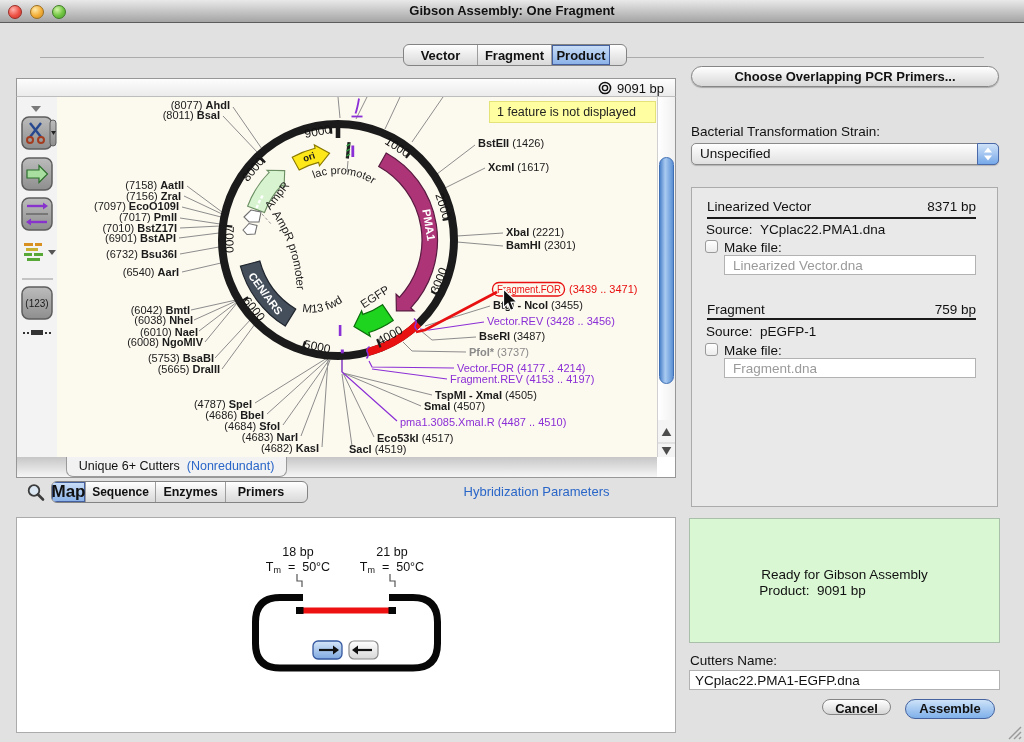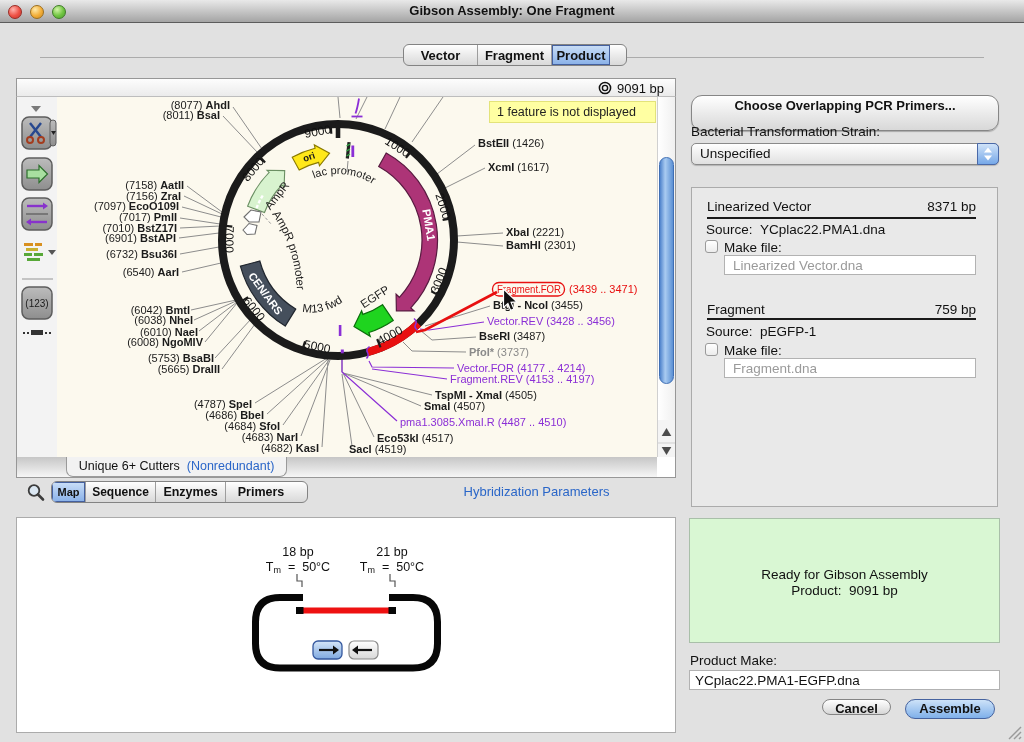--- a/index.html
+++ b/index.html
@@ -24,21 +24,21 @@
 #sthumb{left:658.5px;top:157px;width:15px;height:227px;border-radius:8px;background:linear-gradient(90deg,#4f83cc,#a9cbf1 40%,#5b90d4);border:1px solid #3f6fb5;box-sizing:border-box}
 
 #strip{left:17px;top:457px;width:640px;height:20px;background:linear-gradient(#c6c6c6,#f6f6f6)}
 #cuttab{left:66px;top:457px;width:219px;height:19px;background:#f2f2f2;border:1px solid #9a9a9a;border-top:none;border-radius:0 0 7px 7px;font-size:12.5px;color:#111;text-align:center;line-height:19px}
 
 #segrow{left:51px;top:481px}
 #hyb{left:420px;top:484px;width:233px;font-size:13px;color:#2a66c8;text-align:center;white-space:nowrap}
 
 #diagpanel{left:16px;top:517px;width:660px;height:216px;background:#fff;border:1px solid #ababab;box-sizing:border-box}
 
-#btn1{left:691px;top:95px;width:308px;height:36px;border-radius:11px;border:1px solid #868686;background:linear-gradient(#ffffff,#ebebeb 50%,#d8d8d8);font-size:13px;font-weight:bold;color:#111;text-align:center;line-height:20px;box-sizing:border-box;box-shadow:0 1px 1px rgba(0,0,0,.25)}
+#btn1{left:691px;top:66px;width:308px;height:21px;border-radius:11px;border:1px solid #868686;background:linear-gradient(#ffffff,#ebebeb 50%,#d8d8d8);font-size:13px;font-weight:bold;color:#111;text-align:center;line-height:20px;box-sizing:border-box;box-shadow:0 1px 1px rgba(0,0,0,.25)}
 #strain{left:691px;top:124px;font-size:13.5px;color:#111}
 #dd{left:691px;top:143px;width:308px;height:22px;border:1px solid #8a8a8a;border-radius:5px;background:linear-gradient(#ffffff,#ececec 60%,#e0e0e0);box-sizing:border-box;box-shadow:0 1px 1px rgba(0,0,0,.2)}
 #ddtext{left:700px;top:146px;font-size:13.5px;color:#111}
 #ddcap{left:977px;top:143px;width:22px;height:22px;border-radius:0 5px 5px 0;background:linear-gradient(#cfe2f8,#76a8e8);border:1px solid #4a69a8;box-sizing:border-box}
 #groupbox{left:691px;top:187px;width:307px;height:320px;background:#e9e9e9;border:1px solid #ababab;box-sizing:border-box}
 .lbl{font-size:13.5px;color:#111}
 .input{background:#fff;border:1px solid #b2b2b2;box-sizing:border-box}
 .ph{color:#9a9a9a;font-size:13.5px}
 .cb{width:13px;height:13px;background:linear-gradient(#fff,#ececec);border:1px solid #9a9a9a;border-radius:3px;box-sizing:border-box}
 .uline{height:1.8px;background:#1a1a1a}
@@ -266,21 +266,21 @@
   <path d="M4.7,27 L14.3,27 L9.5,35 Z" fill="#4c4c4c"></path>
 </svg>
 <div class="abs" id="strip"></div>
 <div class="abs" style="left:657px;top:457px;width:18px;height:20px;background:#fff"></div>
 <div class="abs" id="cuttab">Unique 6+ Cutters&nbsp;&nbsp;<span style="color:#2a66c8">(Nonredundant)</span></div>
 <svg class="abs" style="left:26px;top:483px" width="20" height="19">
     <circle cx="8" cy="7.5" r="5.3" fill="#dbe7f2" stroke="#3c3c3c" stroke-width="1.8"></circle>
     <line x1="12" y1="11.5" x2="17" y2="16.5" stroke="#3c3c3c" stroke-width="2.6" stroke-linecap="round"></line>
   </svg>
 <div class="abs seg" id="segrow" style="width:255px">
-  <div class="s sel" style="width:34px;font-size:11px">Map</div>
+  <div class="s sel" style="width:34px;font-size:17px">Map</div>
   <div class="s" style="width:70px;font-size:12px">Sequence</div>
   <div class="s" style="width:70px;font-size:12.5px">Enzymes</div>
   <div class="s" style="width:70px;font-size:12.5px">Primers</div>
 </div>
 <div class="abs" id="hyb">Hybridization Parameters</div>
 
 <div class="abs" id="diagpanel"></div>
 <svg style="position:absolute;left:17px;top:518px" width="658" height="214" viewBox="17 518 658 214">
 <text x="298" y="556" font-size="12.5" fill="#111" text-anchor="middle">18 bp</text>
 <text x="392" y="556" font-size="12.5" fill="#111" text-anchor="middle">21 bp</text>
@@ -331,22 +331,22 @@
 <div class="abs lbl" style="left:707px;top:302px">Fragment</div>
 <div class="abs lbl" style="left:876px;top:302px;width:100px;text-align:right">759 bp</div>
 <div class="abs uline" style="left:707px;top:318px;width:269px"></div>
 <div class="abs lbl" style="left:706px;top:324px">Source:&nbsp;&nbsp;pEGFP-1</div>
 <div class="abs cb" style="left:705px;top:343px"></div>
 <div class="abs lbl" style="left:724px;top:343px">Make file:</div>
 <div class="abs input" style="left:724px;top:358px;width:252px;height:20px"></div>
 <div class="abs ph" style="left:733px;top:361px">Fragment.dna</div>
 <div class="abs" id="greenbox"></div>
 <div class="abs lbl" style="left:689px;top:567px;width:311px;text-align:center">Ready for Gibson Assembly</div>
-<div class="abs lbl" style="left:689px;top:583px;width:311px;text-align:center">Product:&nbsp;&nbsp;9091 bp</div>
-<div class="abs lbl" style="left:690px;top:653px">Product Make:</div>
+<div class="abs lbl" style="left:657px;top:583px;width:311px;text-align:center">Product:&nbsp;&nbsp;9091 bp</div>
+<div class="abs lbl" style="left:690px;top:653px">Cutters Name:</div>
 <div class="abs input" style="left:689px;top:670px;width:311px;height:20px"></div>
 <div class="abs lbl" style="left:695px;top:673px">YCplac22.PMA1-EGFP.dna</div>
 <div class="abs" id="cancel">Cancel</div>
 <div class="abs" id="assemble">Assemble</div>
 <svg class="abs" style="left:1006px;top:724px" width="16" height="16">
  <line x1="3" y1="15" x2="15" y2="3" stroke="#9a9a9a" stroke-width="1.4"></line>
  <line x1="8" y1="15" x2="15" y2="8" stroke="#9a9a9a" stroke-width="1.4"></line>
  <line x1="13" y1="15" x2="15" y2="13" stroke="#9a9a9a" stroke-width="1.4"></line>
 </svg>
 

